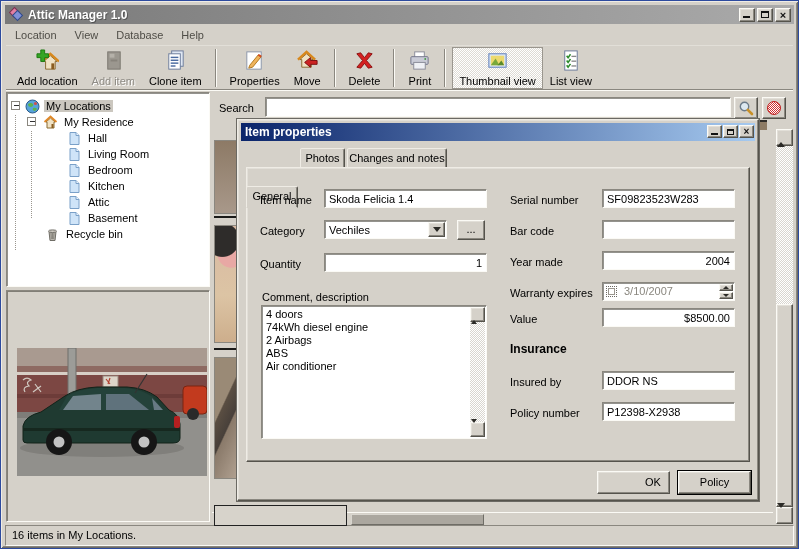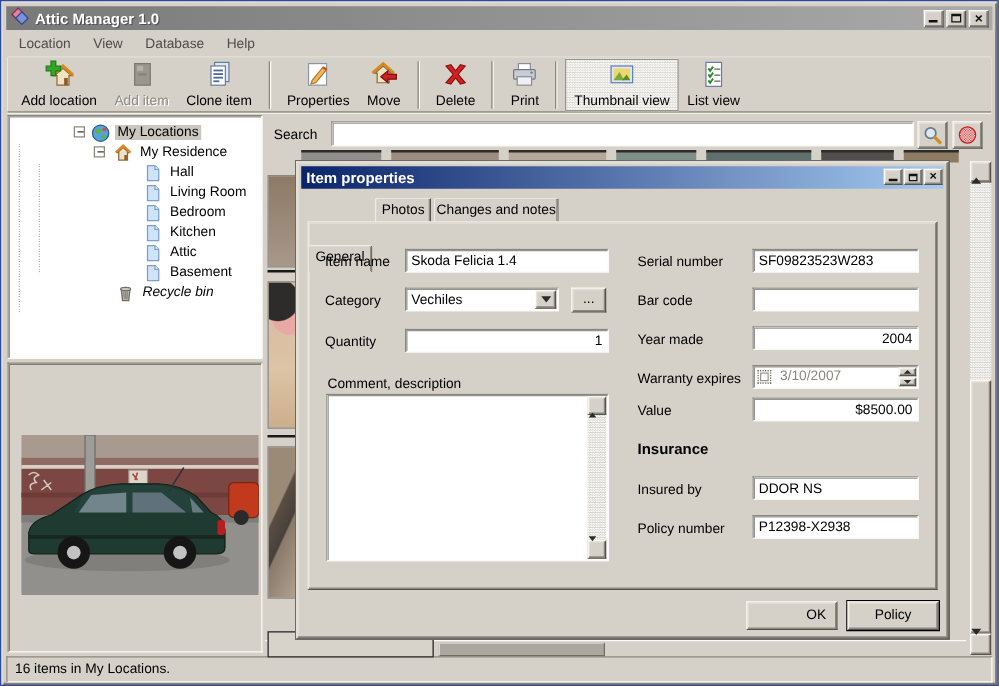--- a/index.html
+++ b/index.html
@@ -36,21 +36,21 @@
     border-top:1px solid var(--bg2); border-bottom:1px solid var(--mid); box-shadow:0 1px 0 var(--lite); padding-left:4px; }
   .tbtn{ height:42px; display:flex; flex-direction:column; align-items:center; justify-content:center; gap:1px; padding:0 7px; white-space:nowrap; }
   .tbtn svg{ width:23px; height:23px; }
   .tbtn.disabled{ color:#8e8b85; text-shadow:1px 1px 0 #fff; }
   .tbtn.active{ background:repeating-conic-gradient(#ffffff 0 25%, #dedbd4 0 50%) 0 0/2px 2px;
     box-shadow: inset 0 0 0 1px #9a968e; }
   .tsep{ width:2px; height:38px; border-left:1px solid var(--mid); border-right:1px solid var(--lite); margin:0 6px; }
 
   
   .tree-panel{ position:absolute; left:5px; top:91px; width:204px; height:195px; background:#fff; overflow:hidden; }
-  .tree-inner{ position:relative; padding-top:5px;padding-left:48px; }
+  .tree-inner{ position:relative; padding-top:5px; }
   .trow{ position:relative; height:16px; display:flex; align-items:center; }
   .trow .ticon{ width:15px; height:15px; margin-right:4px; flex:0 0 auto; }
   .d0{ padding-left:18px; } .d1{ padding-left:36px; } .d2{ padding-left:60px; }
   .expand{ position:absolute; top:3px; width:9px; height:9px; background:#fff; border:1px solid #8a877f; }
   .expand i{ position:absolute; left:2px; top:3px; width:5px; height:1px; background:#333; }
   .d0 .expand{ left:4px; } .d1 .expand{ left:20px; }
   .tlabel{ padding:0 2px; }
   .tlabel.selected{ background:#cbc7bf; }
   .vdot{ position:absolute; width:1px; background-image:linear-gradient(#9a968e 1px, transparent 1px); background-size:1px 2px; }
 
@@ -79,21 +79,21 @@
   .arr.d{ border-left:4px solid transparent; border-right:4px solid transparent; border-top:5px solid #2b2a26; }
   .hsb{ position:absolute; left:211px; top:511px; width:561px; height:13px; background:var(--bg); border-top:1px solid var(--lite); z-index:0; }
   .hsb .thumb{ position:absolute; left:139px; top:1px; width:133px; height:11px; background:#aba79f;
     border:1px solid; border-color:#d9d6cf #6f6d66 #6f6d66 #d9d6cf; }
 
   
   .statusbar{ position:absolute; left:4px; top:524px; right:4px; height:21px; line-height:19px; padding-left:6px;
     border:1px solid; border-color:var(--mid) var(--lite) var(--lite) var(--mid); }
 
   
-  .dialog{ position:absolute; left:236px; top:128px; width:522px; height:382px; background:var(--bg); z-index:10;
+  .dialog{ position:absolute; left:236px; top:118px; width:522px; height:382px; background:var(--bg); z-index:10;
     border:1px solid; border-color:#efece5 var(--dark) var(--dark) #efece5;
     box-shadow: inset -1px -1px 0 var(--mid), inset 1px 1px 0 var(--bg2), 0 0 0 1px #6b6963; }
   .dtitle{ position:absolute; left:3px; top:3px; right:3px; height:18px;
     background:linear-gradient(90deg,#0a246a,#a6caf0); display:flex; align-items:center; padding-left:4px; }
   .dtitle .title{ color:#fff; font-weight:bold; font-size:12px; }
   .dwbtn{ position:absolute; top:5px; width:15px; height:13px; display:flex; align-items:center; justify-content:center; }
   .tab{ position:absolute; top:28px; height:20px; background:var(--bg); text-align:center; line-height:19px;
     border:1px solid; border-color:#efece5 var(--dark) transparent #efece5;
     box-shadow: inset -1px 0 0 var(--mid); border-radius:2px 2px 0 0; }
   .tab.active{ top:26px; height:22px; z-index:3;margin-top:40px; }
@@ -312,21 +312,21 @@
         </svg></span>
         <span class="tlabel">Attic</span>
       </div>
       <div class="trow d2">
         <span class="ticon"><svg viewBox="0 0 15 15">
           <path d="M3 1.5 L9 1.5 L12 4.5 L12 13.5 L3 13.5 Z" fill="#cfe4f8" stroke="#7aa0c8"></path>
           <path d="M9 1.5 L9 4.5 L12 4.5" fill="#eef6ff" stroke="#7aa0c8"></path>
         </svg></span>
         <span class="tlabel">Basement</span>
       </div>
-      <div class="trow d1" style="padding-left:38px;font-style:italic;">
+      <div class="trow d1" style="padding-left:38px;">
         <span class="ticon"><svg viewBox="0 0 15 15">
           <path d="M4 4.5 L11 4.5 L10 13.5 L5 13.5 Z" fill="#b9b5ad" stroke="#6f6d66"></path>
           <ellipse cx="7.5" cy="4.2" rx="4" ry="1.3" fill="#cfcbc3" stroke="#6f6d66"></ellipse>
           <path d="M6 6 L6.4 12 M7.5 6 L7.5 12 M9 6 L8.6 12" stroke="#8a877f" fill="none"></path>
         </svg></span>
         <span class="tlabel">Recycle bin</span>
       </div>
     </div>
   </div>
 
@@ -445,20 +445,25 @@
           <span class="arr d"></span>
         </span>
     </div>
     <div class="browse btn3d"><span>...</span></div>
 
     <span class="dlabel" style="left:22px; top:138px;">Quantity</span>
     <input class="dfield ralign" style="left: 86px; top: 133px; width: 163px;" value="1">
 
     <span class="dlabel" style="left:24px; top:171px;">Comment, description</span>
     <div class="tarea-wrap">
+      <textarea spellcheck="false" style="">4 doors
+74kWh diesel engine
+2 Airbags
+ABS
+Air conditioner</textarea>
       <div class="tsb">
         <span class="up btn3d"><span class="arr u" style="margin-top:4px; border-left-width:3px; border-right-width:3px; border-bottom-width:4px;"></span></span>
         <span class="down btn3d"><span class="arr d" style="margin-top:5px; border-left-width:3px; border-right-width:3px; border-top-width:4px;"></span></span>
       </div>
     </div>
 
     <span class="dlabel" style="left:272px; top:74px;">Serial number</span>
     <input class="dfield" style="left: 364px; top: 69px; width: 133px;" value="SF09823523W283">
 
     <span class="dlabel" style="left:272px; top:105px;">Bar code</span>

